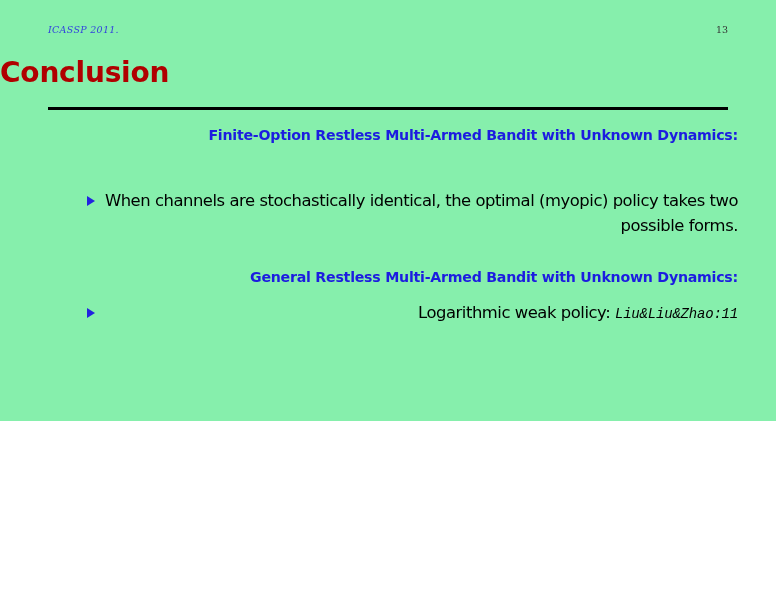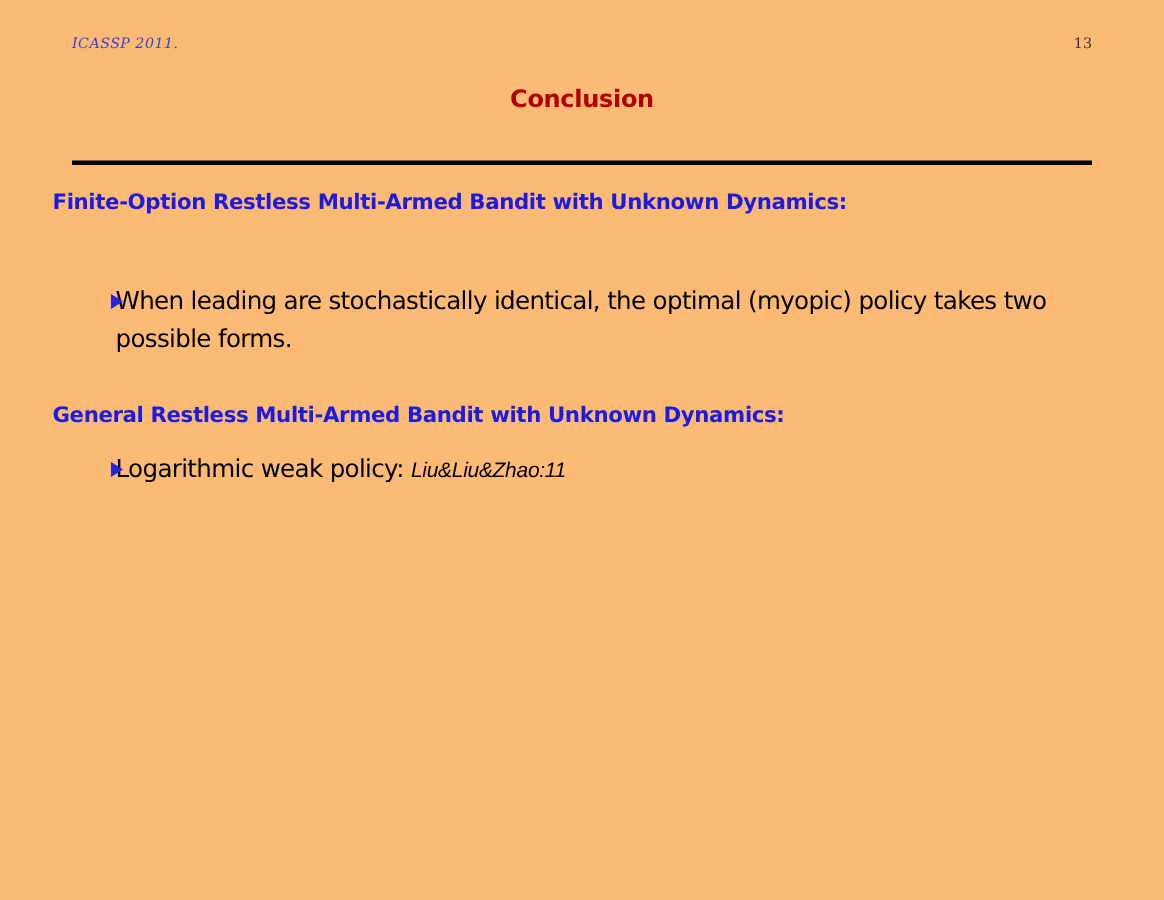--- a/index.html
+++ b/index.html
@@ -12,22 +12,22 @@
     height: 600px;
     font-family: "DejaVu Sans", sans-serif;
     position: relative;
     overflow: hidden;
   }
 
   .slide {
     position: absolute;
     left: 0; top: 0;
     width: 776px;
-    height: 600px;
-    background: #fdba74;
+    height: 421px;
+    background: #86efac;
   }
 
   
   .slide-header {
     position: absolute;
     left: 48px;
     top: 24px;
     width: 680px;
     height: 16px;
   }
@@ -51,43 +51,43 @@
     color: #333333;
     text-align: left;
   }
 
   
   .slide-title {
     position: absolute;
     left: 0;
     top: 56px;
     width: 776px;
-    text-align: center;
     font-family: "DejaVu Sans", sans-serif;
     font-weight: bold;
-    font-size: 16px;
+    font-size: 28px;
     color: #b00000;
     letter-spacing: -0.2px;
   }
 
   .title-rule {
     position: absolute;
     left: 48px;
     top: 107px;
     width: 680px;
     height: 3px;
     background: #000000;
   }
 
   
   .slide-body {
     position: absolute;
-    left: 35px;
+    left: 48px;
     top: 126px;
     width: 690px;
+    text-align: right;
   }
 
   .section-block {
     margin-bottom: 0px;
   }
 
   .section-heading {
     font-family: "DejaVu Sans", sans-serif;
     font-weight: bold;
     font-size: 14.2px;
@@ -123,21 +123,21 @@
     border-top: 5px solid transparent;
     border-bottom: 5px solid transparent;
     border-left: 8px solid #2222e0;
   }
 
   .bullet-text {
     display: block;
   }
 
   .cite {
-    font-family: Liberation Sans, sans-serif;
+    font-family: Liberation Mono, monospace;
     font-style: italic;
     font-size: 14px;
     letter-spacing: -0.2px;
   }
 
   
   .gap-after-group-1 { height: 30px; }
   .gap-after-group-2 { height: 30px; }
 </style>
 </head>
@@ -159,21 +159,21 @@
     <div class="section-block">
       <div class="section-heading">Finite-Option Restless Multi-Armed Bandit with Unknown Dynamics:</div>
     </div>
 
     <div class="gap-after-group-1"></div>
 
     <div class="section-block">
       <ul class="bullet-list">
         <li class="bullet-item">
           <span class="bullet-marker"></span>
-          <span class="bullet-text">When leading are stochastically identical, the optimal (myopic) policy takes two possible forms.</span>
+          <span class="bullet-text">When channels are stochastically identical, the optimal (myopic) policy takes two possible forms.</span>
         </li>
       </ul>
     </div>
 
     <div class="gap-after-group-2"></div>
 
     <div class="section-block">
       <div class="section-heading">General Restless Multi-Armed Bandit with Unknown Dynamics:</div>
       <ul class="bullet-list">
         <li class="bullet-item">

